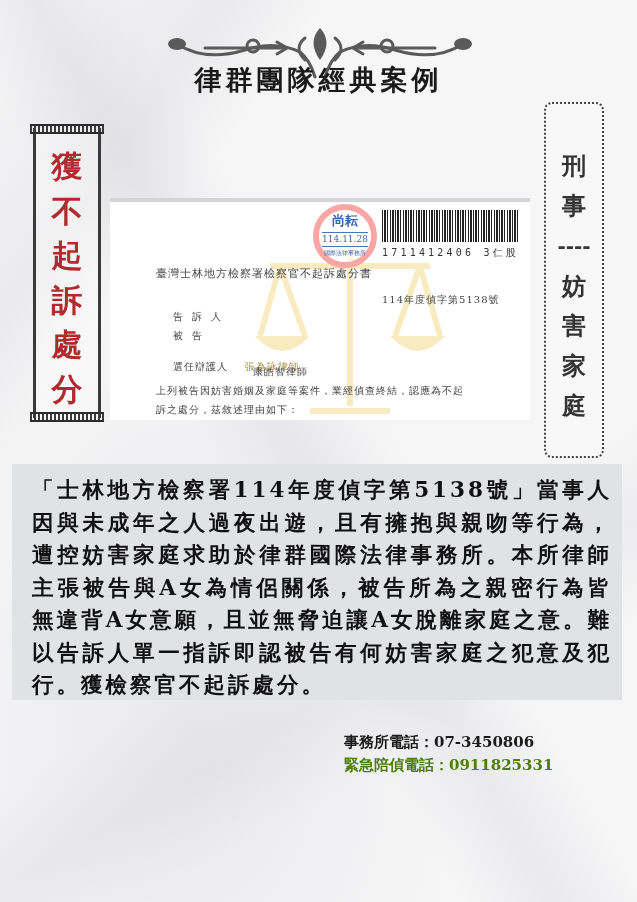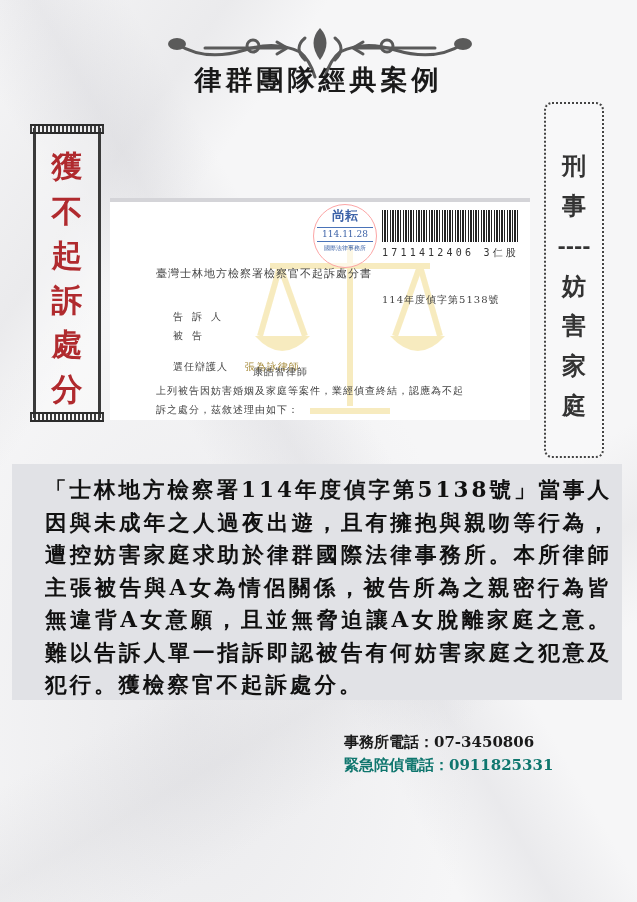--- a/index.html
+++ b/index.html
@@ -70,21 +70,21 @@
       background: #fff; overflow: hidden;
     }
     .doc .topline {
       position: absolute; left: 0; right: 0; top: 0; height: 4px; background: #d4d4d8;
     }
     .scales {
       position: absolute; left: 140px; top: 38px; width: 200px; height: 190px; opacity: 0.55;
     }
     .stamp {
       position: absolute; left: 203px; top: 6px; width: 64px; height: 64px;
-      border: 1px solid #fca5a5; border-radius: 50%; color: #3d63a8;
+      border: 6px solid #fca5a5; border-radius: 50%; color: #3d63a8;
       text-align: center; background: rgba(255,255,255,0.6);
     }
     .stamp .s1 { font-size: 13px; font-weight: bold; margin-top: 3px; line-height: 15px; }
     .stamp .s2 { font-size: 9px; border-top: 1px solid #4a73b8; border-bottom: 1px solid #4a73b8; margin: 4px 3px 0; line-height: 13px; }
     .stamp .s3 { font-size: 6px; line-height: 11px; }
     .barcode {
       position: absolute; left: 272px; top: 12px; width: 138px; height: 32px;
       background: repeating-linear-gradient(90deg,
         #222 0 1px, #fff 1px 2px, #222 2px 4px, #fff 4px 5px, #222 5px 6px, #fff 6px 8px,
         #222 8px 9px, #fff 9px 10px, #222 10px 12px, #fff 12px 13px);
@@ -101,35 +101,35 @@
     .doc-l3 { left: 63px; top: 162px; }
     .doc-l3 .hl, .doc-l4 .hl { color: #a58a3a; }
     .doc-l4 { left: 143px; top: 167px; }
     .doc-l5 { left: 46px; top: 186px; }
     .doc-l6 { left: 46px; top: 205px; }
 
     
     .summary {
       position: absolute; left: 12px; top: 464px; width: 610px; height: 236px;
       background: #e1e2e6;
-      padding: 10px 10px 0 33px;
+      padding: 10px 10px 0 20px;
     }
     .summary p {
       font-size: 21.5px; line-height: 32.5px; color: #111; font-weight: bold;
       letter-spacing: 3px; font-family: "DejaVu Serif", serif;
       text-align: justify;
     }
 
     
     .contact {
       position: absolute; left: 344px; top: 731px;
       font-family: "DejaVu Serif", serif; font-weight: bold; font-size: 15px;
     }
     .contact .row { line-height: 23px; white-space: nowrap; color: #1a1a1a; }
-    .contact .row.urgent { color: #0f766e; }
+    .contact .row.urgent { color: #4d7c0f; }
   </style>
 </head>
 <body>
 
 <svg class="ornament" viewBox="0 0 310 60">
   <g fill="none" stroke="#5a5a5a" stroke-width="3" stroke-linecap="round">
     <path d="M12 22 Q40 40 80 28 Q110 18 135 30 Q145 38 150 55"></path>
     <path d="M298 22 Q270 40 230 28 Q200 18 175 30 Q165 38 160 55"></path>
     <path d="M40 26 L120 26"></path>
     <path d="M190 26 L270 26"></path>

